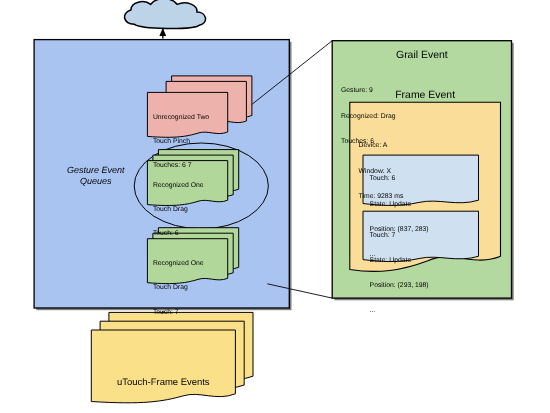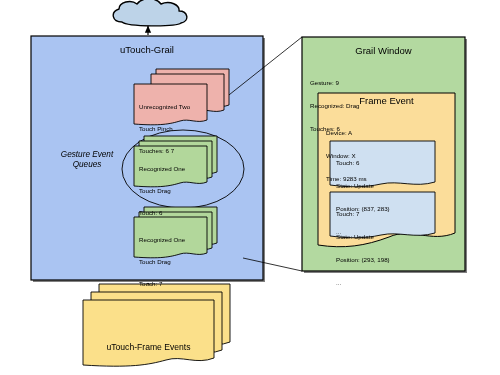--- a/index.html
+++ b/index.html
@@ -88,21 +88,20 @@
       <path d="M83 300 h131 v58 c-18 7 -32 -3 -48 2 c-18 5 -36 8 -83 5 z" transform="translate(8,-8)" fill="#fbe08a" stroke="#000" stroke-width="0.9"></path>
       <path d="M83 300 h131 v58 c-18 7 -32 -3 -48 2 c-18 5 -36 8 -83 5 z" fill="#fbe08a" stroke="#000" stroke-width="0.9"></path>
     </g>
 
     <path d="M318 93 h137 v140 c-24 10 -44 -6 -66 4 c-24 9 -45 12 -71 8 z" fill="#fbdd9a" stroke="#000" stroke-width="1"></path>
 
     <path d="M330 141 h105 v41 c-20 6 -36 -2 -54 2 c-18 4 -35 3 -51 1 z" fill="#cfe0f1" stroke="#000" stroke-width="0.9"></path>
     <path d="M330 192 h105 v41 c-20 6 -36 -2 -54 2 c-18 4 -35 3 -51 1 z" fill="#cfe0f1" stroke="#000" stroke-width="0.9"></path>
   </svg>
 
-  <div class="lbl t-title" style="left:31px;top:44px;width:232px;">uTouch-Grail</div>
 
   <div class="lbl t-queue" style="left: 44px; top: 150px; width: 86px; white-space: pre-line; font-style: italic;">Gesture Event
 Queues</div>
 
   <div class="lbl t-card" style="left:139px;top:88px;width:70px;">
     <div>Unrecognized Two</div>
     <div>Touch Pinch</div>
     <div>Touches: 6 7</div>
   </div>
 
@@ -111,29 +110,29 @@
     <div>Touch Drag</div>
     <div>Touch: 6</div>
   </div>
 
   <div class="lbl t-card" style="left:139px;top:221px;width:70px;">
     <div>Recognized One</div>
     <div>Touch Drag</div>
     <div>Touch: 7</div>
   </div>
 
-  <div class="lbl t-panel-title" style="left:302px;top:45px;width:163px;">Grail Window</div>
+  <div class="lbl t-panel-title" style="left:302px;top:45px;width:163px;">Grail Event</div>
 
   <div class="lbl t-body" style="left:310px;top:64px;width:150px;">
     <div>Gesture: 9</div>
     <div>Recognized: Drag</div>
     <div>Touches: 6</div>
   </div>
 
-  <div class="lbl t-panel-title" style="left:318px;top:95px;width:137px;">Frame Event</div>
+  <div class="lbl t-panel-title" style="left:318px;top:81px;width:137px;">Frame Event</div>
 
   <div class="lbl t-body" style="left:326px;top:114px;width:125px;">
     <div>Device: A</div>
     <div>Window: X</div>
     <div>Time: 9283 ms</div>
   </div>
 
   <div class="lbl t-body" style="left:336px;top:144px;width:100px;">
     <div>Touch: 6</div>
     <div>State: Update</div>

